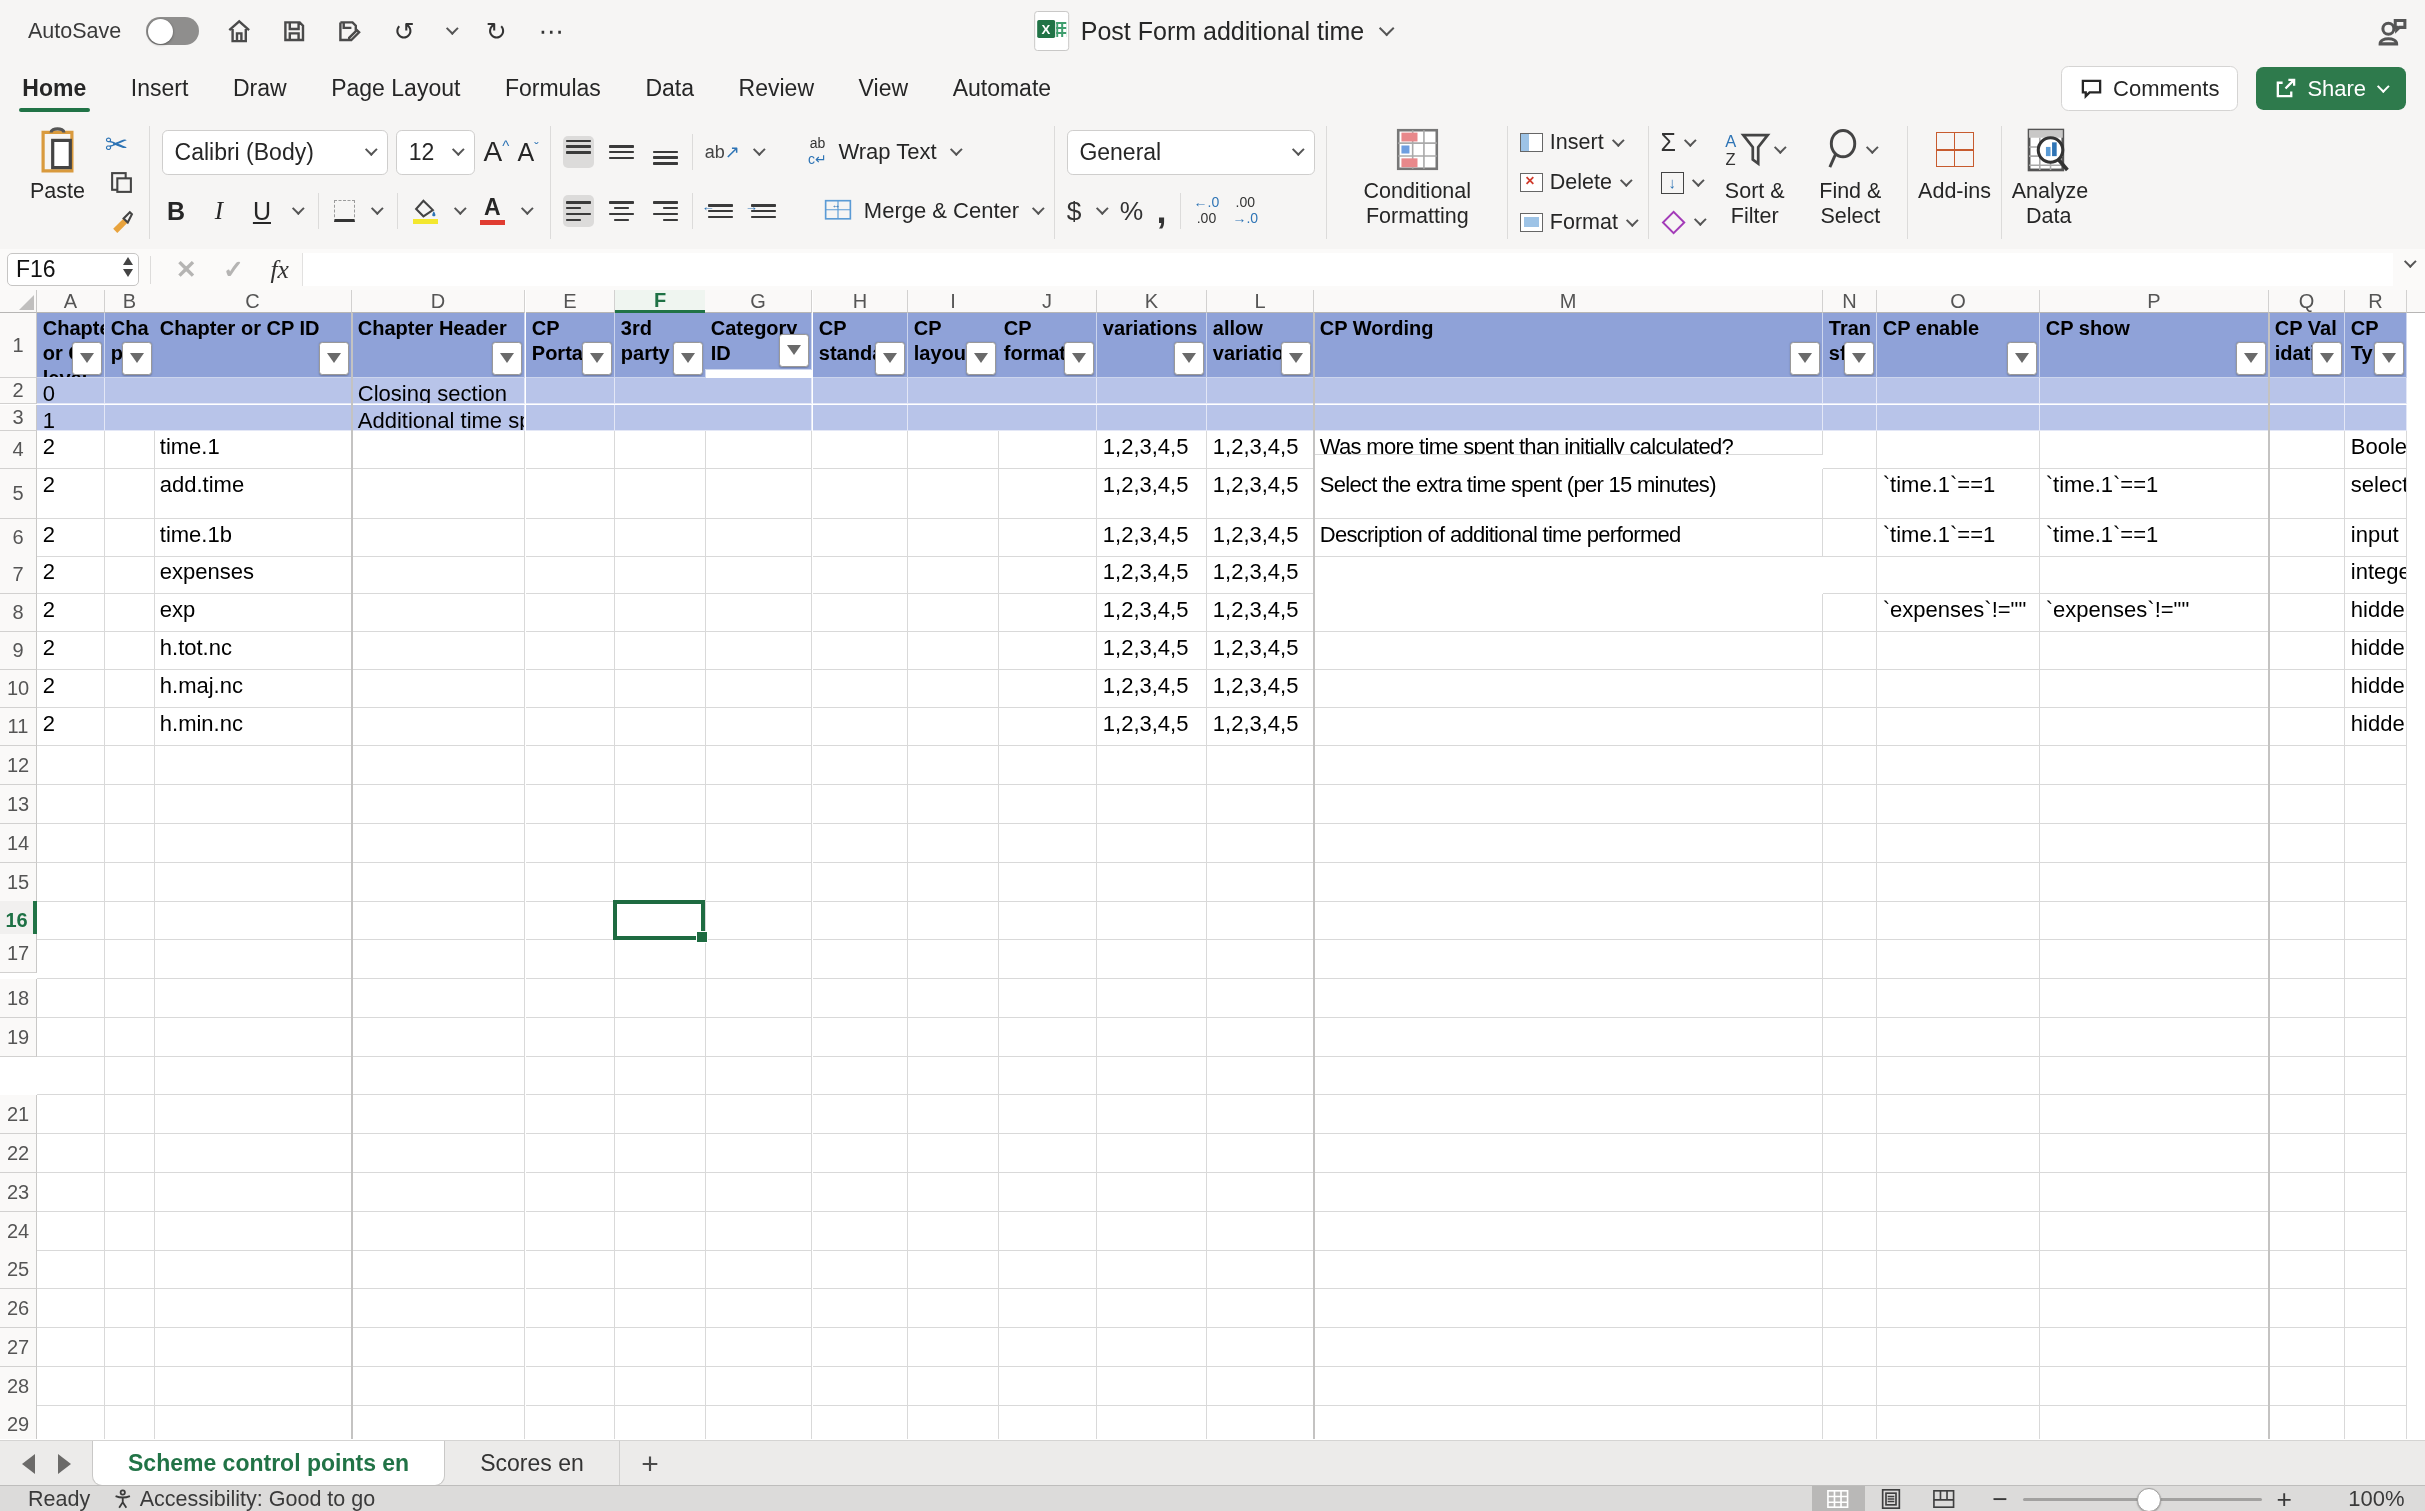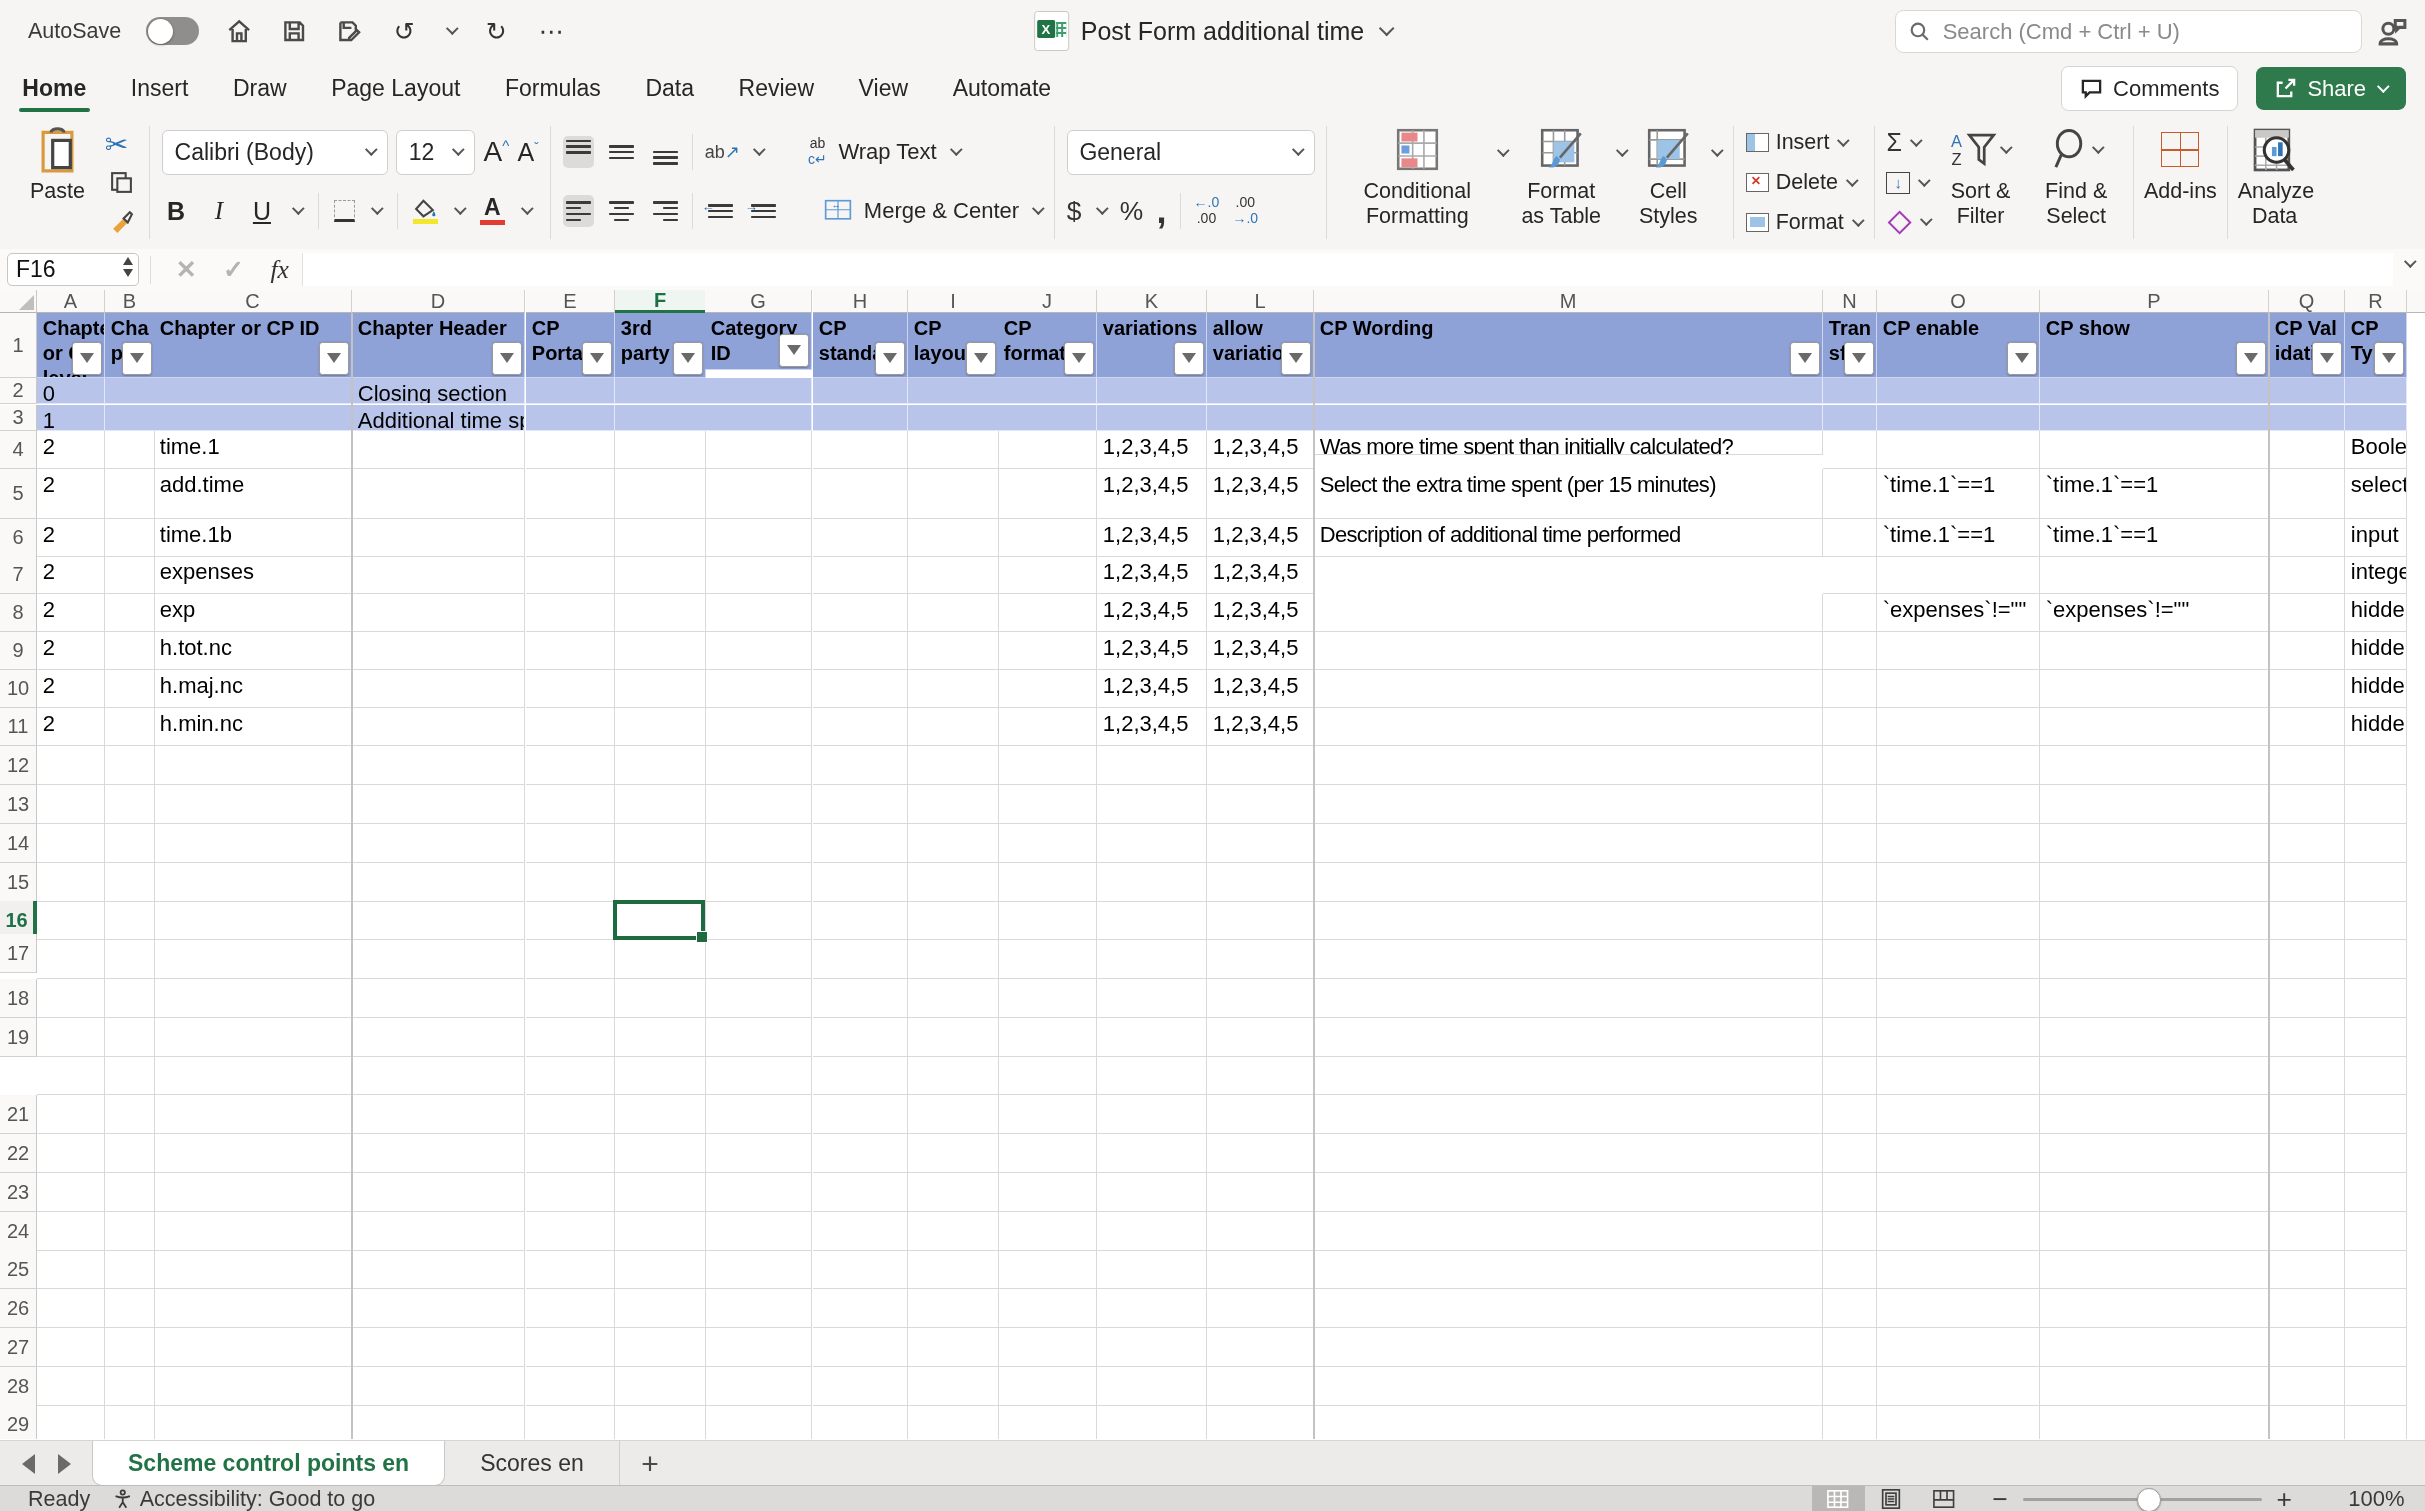--- a/index.html
+++ b/index.html
@@ -155,27 +155,20 @@
     <span class="tbicon glyph">⋯</span>
   </div>
   <div id="tb-center">
     <span id="doc-icon">
         <span class="xl">X</span>
         <span class="gr"></span>
       </span>
     <span id="doc-title">Post Form additional time</span>
     <span class="chev"></span>
   </div>
-  <div id="search-box" class="abs">
-    <svg width="21.5" height="21.5" viewBox="0 0 24 24">
-        <circle cx="10" cy="10" r="7"></circle>
-        <path d="M15 15 L21 21"></path>
-      </svg>
-    <input id="search-input" placeholder="Search (Cmd + Ctrl + U)" style="">
-  </div>
   <span id="people-icon" class="abs">
     <svg width="33" height="33" viewBox="0 0 24 24">
         <circle cx="9" cy="10" r="4"></circle>
         <path d="M3 21 C3 16 15 16 15 21 Z"></path>
         <path d="M14 4 H21 V9 H17 L15 11 V9 H14 Z"></path>
       </svg>
   </span>
 </div>
 
 <div id="tabrow" class="abs">
@@ -368,21 +361,21 @@
           <span>.00</span>
         </span>
       <span class="stack2">
           <span>.00</span>
           <span class="blue">→.0</span>
         </span>
     </div>
   </div>
   <div class="gdiv"></div>
 
-  <div class="grp" style="flex-direction:row;">
+  <div class="grp" style="flex-direction:column;">
     <div class="bigbtn">
       <span class="ic">
         <svg width="45" height="45" viewBox="0 0 28 28">
             <rect x="2" y="2" width="24" height="24" fill="#fff" stroke="#777" stroke-width="1.6"></rect>
             <path d="M2 10 H26 M2 18 H26 M11 2 V26 M18 2 V26" stroke="#aaa" stroke-width="1"></path>
             <rect x="4" y="3.5" width="10" height="5.5" fill="#e8888b"></rect>
             <rect x="4" y="11.5" width="5" height="5" fill="#6f9ee0"></rect>
             <rect x="4" y="19.5" width="10" height="5.5" fill="#e8888b"></rect>
           </svg>
       </span>

